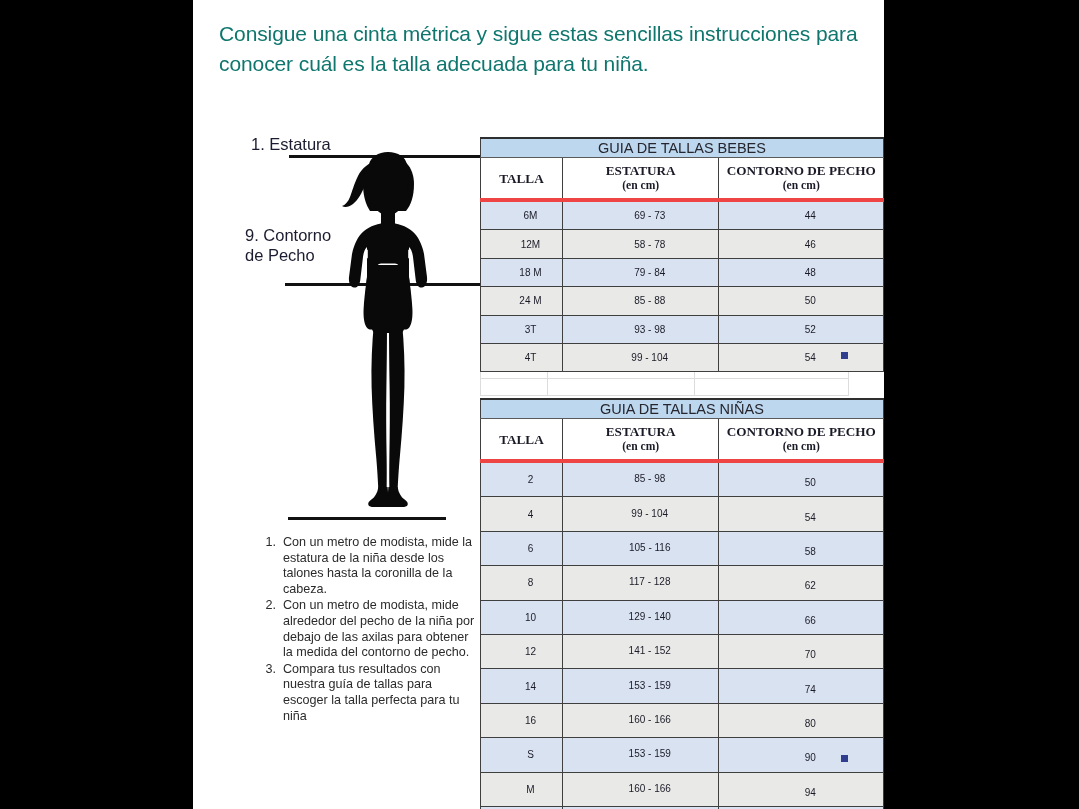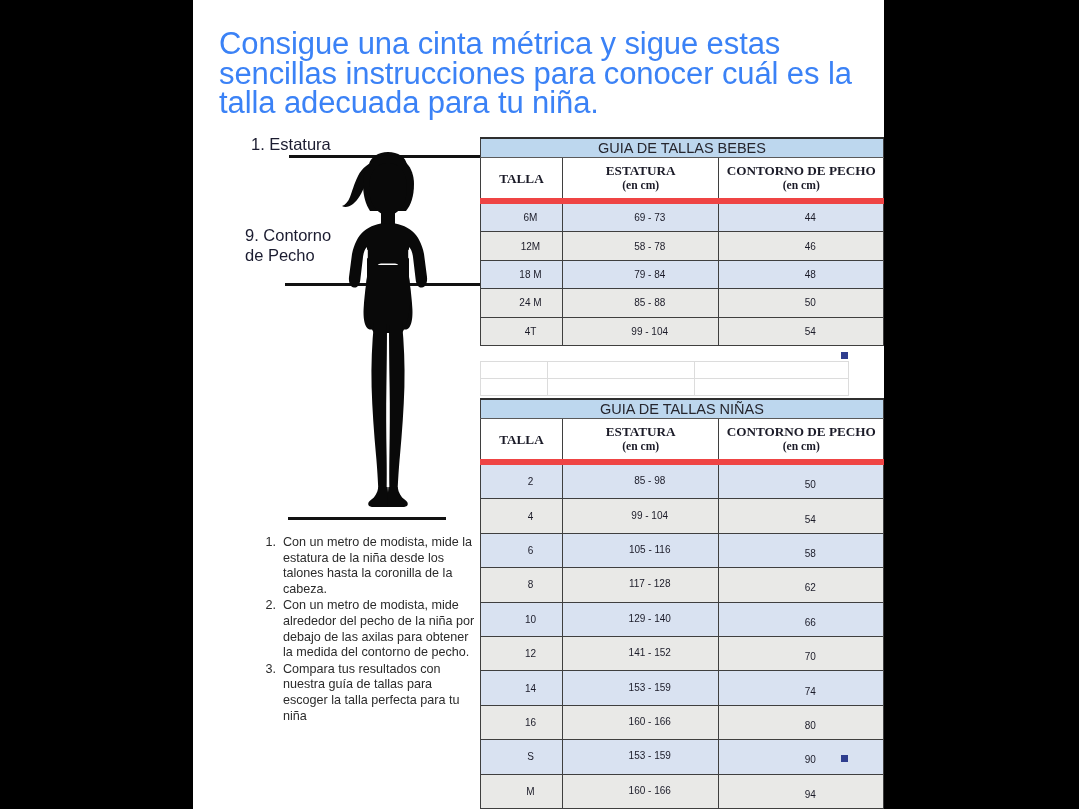--- a/index.html
+++ b/index.html
@@ -34,22 +34,22 @@
   }
   .barL { left: 0; width: 193px; }
   .barR { left: 884px; width: 195px; }
 
   
   #heading {
     position: absolute;
     left: 26px;
     top: -2px;
     width: 650px;
-    color: #3b82f6;
-    font-size: 31px;
+    color: #0f766e;
+    font-size: 21px;
     line-height: 29.5px;
     letter-spacing: -0.1px;
   }
 
   
   #illus {
     position: absolute;
     left: 0px;
     top: 125px;
     width: 290px;
@@ -133,21 +133,21 @@
     border-top: 2px solid #2f2f2f;
     border-bottom: 1px solid #5a5a5a;
   }
   .t-head td {
     background: #ffffff;
     height: 40px;
     font-family: "Liberation Serif", serif;
     font-weight: bold;
     font-size: 13.2px;
     line-height: 15px;
-    border-bottom: 6px solid #ef4444;
+    border-bottom: 4px solid #ef4444;
   }
   .t-head .sub { font-size: 11.6px; }
 
   .t-row td { height: 27.4px; font-size: 10px; padding-left: 18px; }
   .t-row.odd  td { background: #d9e2f1; }
   .t-row.even td { background: #e9e9e7; }
 
   
   #table-ninas .t-row td.c-pecho { padding-top: 6px; }
   #table-ninas .t-row td.c-estatura { padding-bottom: 2px; }
@@ -341,20 +341,25 @@
         <tr class="t-row odd">
           <td class="c-talla">18 M</td>
           <td class="c-estatura">79 - 84</td>
           <td class="c-pecho">48</td>
         </tr>
         <tr class="t-row even">
           <td class="c-talla">24 M</td>
           <td class="c-estatura">85 - 88</td>
           <td class="c-pecho">50</td>
         </tr>
+        <tr class="t-row odd">
+          <td class="c-talla">3T</td>
+          <td class="c-estatura">93 - 98</td>
+          <td class="c-pecho">52</td>
+        </tr>
         <tr class="t-row even">
           <td class="c-talla">4T</td>
           <td class="c-estatura">99 - 104</td>
           <td class="c-pecho">54</td>
         </tr>
       </tbody>
     </table>
   <table class="xltable" id="table-ninas">
       <tbody>
         <tr class="t-title">

